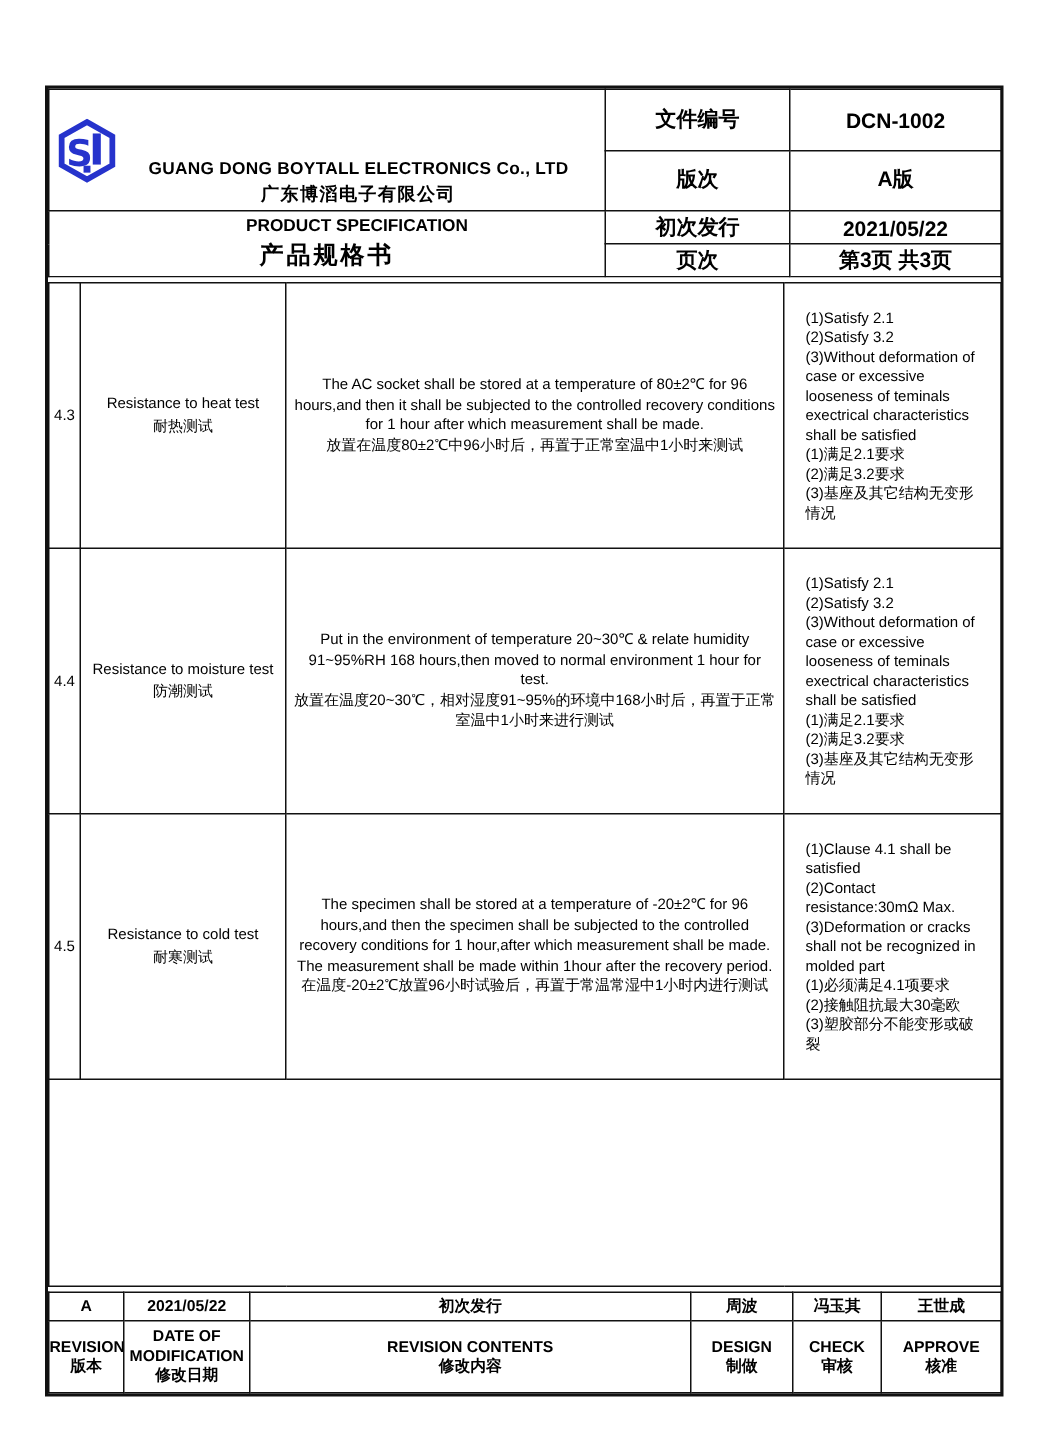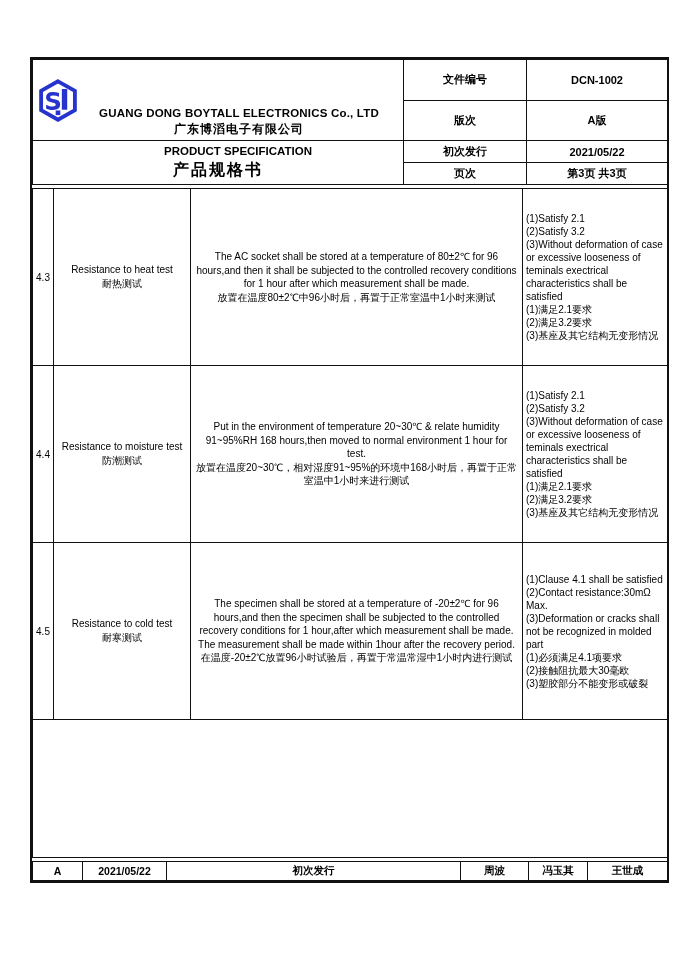--- a/index.html
+++ b/index.html
@@ -20,30 +20,30 @@
   .header-table td { height: 22px; }
   .company-cell { padding: 2px 4px; }
   .company-inner { display: flex; align-items: center; }
   .logo-box { width: 42px; height: 44px; flex: 0 0 42px; display: flex; align-items: center; justify-content: center; }
   .company-text { flex: 1; text-align: center; margin-top: 45px; }
   .company-en { font-size: 11.5px; font-weight: bold; letter-spacing: 0.2px; }
   .company-cn { font-size: 12px; font-weight: bold; letter-spacing: 1px; margin-top: 2px; }
   .title-cell { text-align: center; }
   .title-en { font-size: 11.5px; font-weight: bold; margin-left: 40px; }
   .title-cn { font-size: 16px; font-weight: bold; letter-spacing: 2px; margin-top: 3px; }
-  .hlabel, .hvalue { text-align: center; font-weight: bold; font-size: 11px; }
+  .hlabel, .hvalue { text-align: center; font-weight: bold; font-size: 14px; }
 
   
   .main-table td { font-size: 10px; }
   .row-num { text-align: center; font-size: 10.5px; margin-left: 22px; }
   .test-name { text-align: center; font-size: 10.5px; padding: 12px 2px; }
   .test-name .cn { margin-top: 2px; }
   .pre { white-space: pre-line; }
   .desc-cell { padding: 4px 4px; line-height: 13.5px; text-align: center; }
-  .crit-cell { padding: 4px 3px; line-height: 13px; text-align: left; }
+  .crit-cell { padding: 4px 14px; line-height: 13px; text-align: left; }
   .empty-row td { height: 138px; }
 
   
   .rev-table td { text-align: center; font-weight: bold; }
   .rev-entry td { height: 19px; font-size: 10.5px; }
   .rev-head td { height: 48px; font-size: 10.5px; line-height: 13px; }
 </style>
 </head>
 <body>
 
@@ -174,16 +174,31 @@
       </colgroup>
     <tbody>
         <tr class="rev-entry">
       <td>A</td>
       <td>2021/05/22</td>
       <td>初次发行</td>
       <td>周波</td>
       <td>冯玉其</td>
       <td>王世成</td>
     </tr>
+    <tr class="rev-head">
+      <td class="pre">REVISION
+版本</td>
+      <td class="pre">DATE OF
+MODIFICATION
+修改日期</td>
+      <td class="pre">REVISION CONTENTS
+修改内容</td>
+      <td class="pre">DESIGN
+制做</td>
+      <td class="pre">CHECK
+审核</td>
+      <td class="pre">APPROVE
+核准</td>
+    </tr>
   </tbody>
     </table>
 
 </div>
 
 </body></html>

